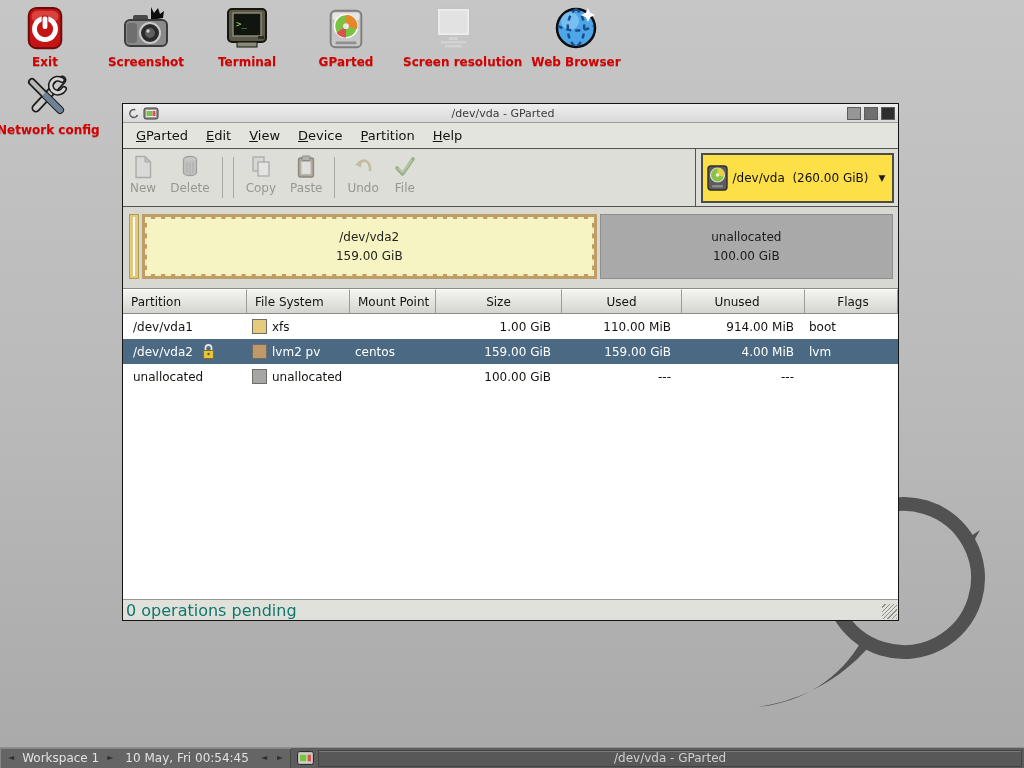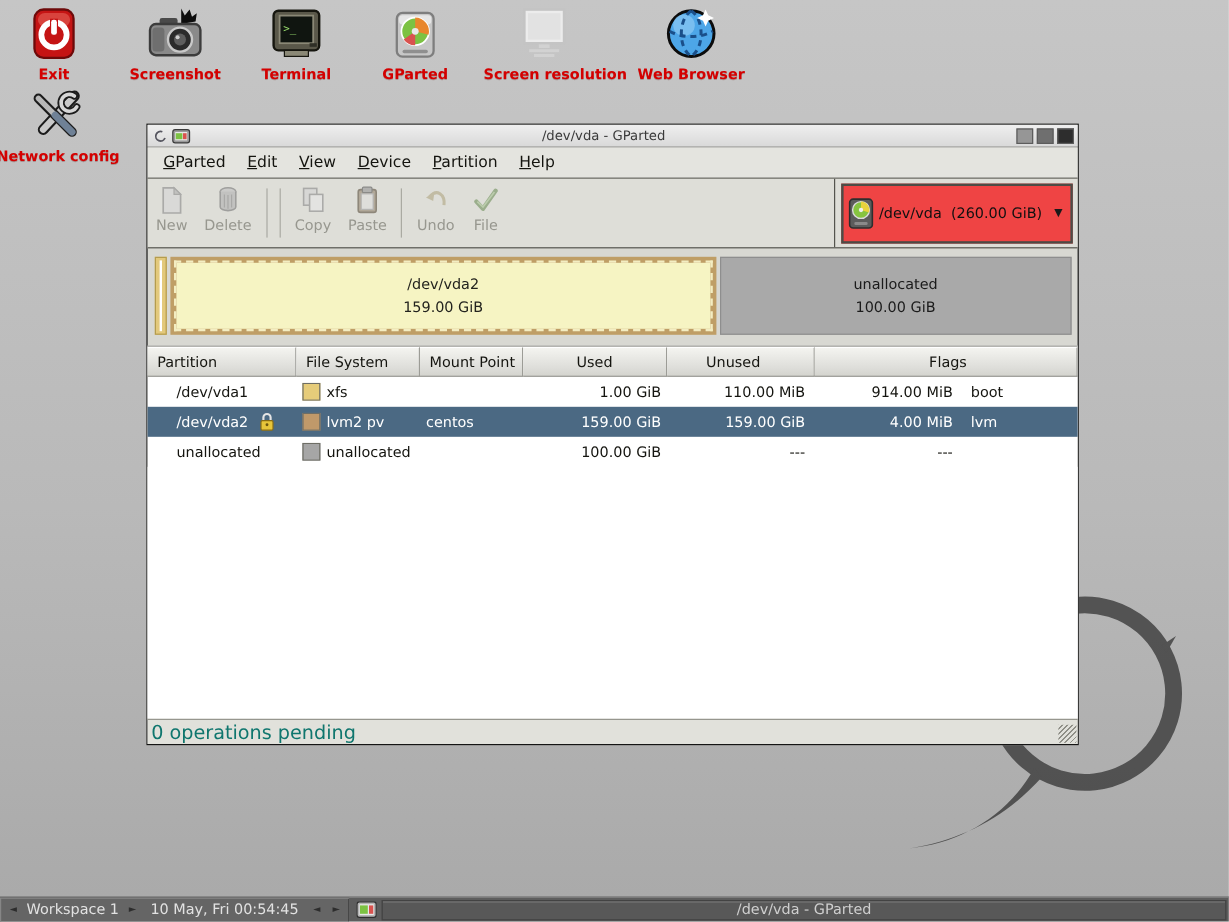--- a/index.html
+++ b/index.html
@@ -51,21 +51,21 @@
           padding:5px 7px 2px; }
   .tbtn .ic { height:26px; display:flex; align-items:center; }
   .tbtn .lbl { font-size:12px; color:#181818; margin-top:1px; white-space:nowrap; }
   .tbtn.disabled .lbl { color:#97978f; }
   .tbtn.disabled .ic { opacity:.65; filter:grayscale(60%); }
   .tsep { width:1px; background:#aaaaa2; margin:8px 5px; }
   .tool-left { flex:1; display:flex; }
   .combo-wrap { width:203px; border-left:1px solid #54544e; display:flex;
                 align-items:center; justify-content:center; }
   .combo {
-    width:193px; height:50px; border:2px solid #4c4c46; background:#ef4444;
+    width:193px; height:50px; border:2px solid #4c4c46; background:#fde047;
     display:flex; align-items:center; padding:0 4px; gap:5px;
   }
   .combo .ctext { font-size:12px; color:#101010; white-space:nowrap; flex:1; }
   .combo .carr { font-size:9px; color:#1a1a1a; padding:0 2px; }
 
   
   .visual {
     height:81px; padding:7px 5px 9px 6px; display:flex; gap:3px; flex:0 0 auto;
   }
   .seg-sliver {
@@ -93,21 +93,21 @@
   .th {
     background:linear-gradient(#f4f4f0,#dededa 70%,#d4d4ce);
     border-right:1px solid #9c9c96; border-bottom:1px solid #8c8c86;
     border-top:1px solid #ffffff;
     font-size:12px; color:#14140f; display:flex; align-items:center;
   }
   .th.left { padding-left:8px; } .th.center { justify-content:center; }
   .trow { display:flex; height:25px; align-items:center; font-size:12px; color:#14140f; flex:0 0 auto; }
   .trow.selected { color:#ffffff; }
   .cell { display:flex; align-items:center; overflow:hidden; white-space:nowrap; }
-  .c1 { width:124px; padding-left:24px; }
+  .c1 { width:124px; padding-left:10px; }
   .c2 { width:103px; padding-left:5px; }
   .c3 { width:86px;  padding-left:5px; }
   .c4 { width:126px; justify-content:flex-end; padding-right:11px; }
   .c5 { width:120px; justify-content:flex-end; padding-right:11px; }
   .c6 { width:123px; justify-content:flex-end; padding-right:11px; }
   .c7 { flex:1; padding-left:4px; }
   .swatch { width:15px; height:15px; border:1px solid #6e6e66; margin-right:5px; flex:0 0 auto; }
   .lock { margin-left:9px; display:inline-flex; }
   .tbody-empty { flex:1; background:#ffffff; }
 
@@ -372,20 +372,21 @@
       <div>unallocated</div>
       <div>100.00 GiB</div>
     </div>
   </div>
 
   <div class="table">
     <div class="thead">
       <div class="th c1 left" style="padding-left:8px">Partition</div>
       <div class="th c2 left">File System</div>
       <div class="th c3 left">Mount Point</div>
+      <div class="th c4 center" style="padding-right:0;justify-content:center">Size</div>
       <div class="th c5 center" style="padding-right:0;justify-content:center">Used</div>
       <div class="th c6 center" style="padding-right:12px;justify-content:center">Unused</div>
       <div class="th c7 center" style="justify-content:center">Flags</div>
     </div>
 
     <div class="trow">
       <div class="cell c1">/dev/vda1</div>
       <div class="cell c2">
         <span class="swatch" style="background: rgb(230, 204, 122);"></span>
         <span>xfs</span>

